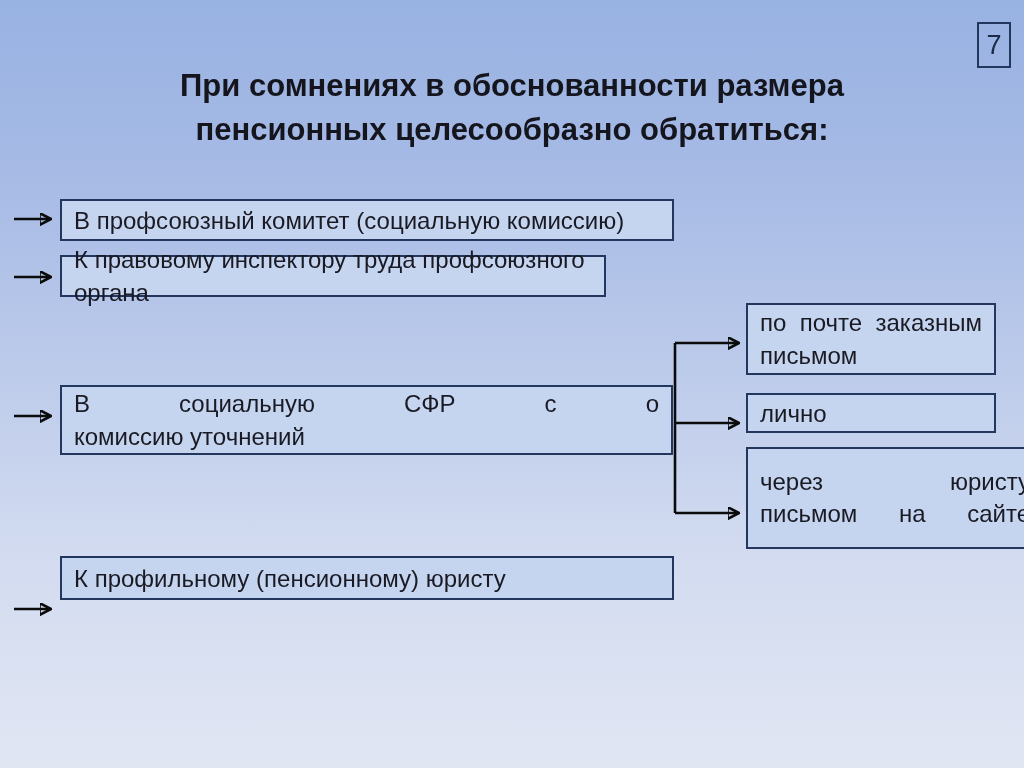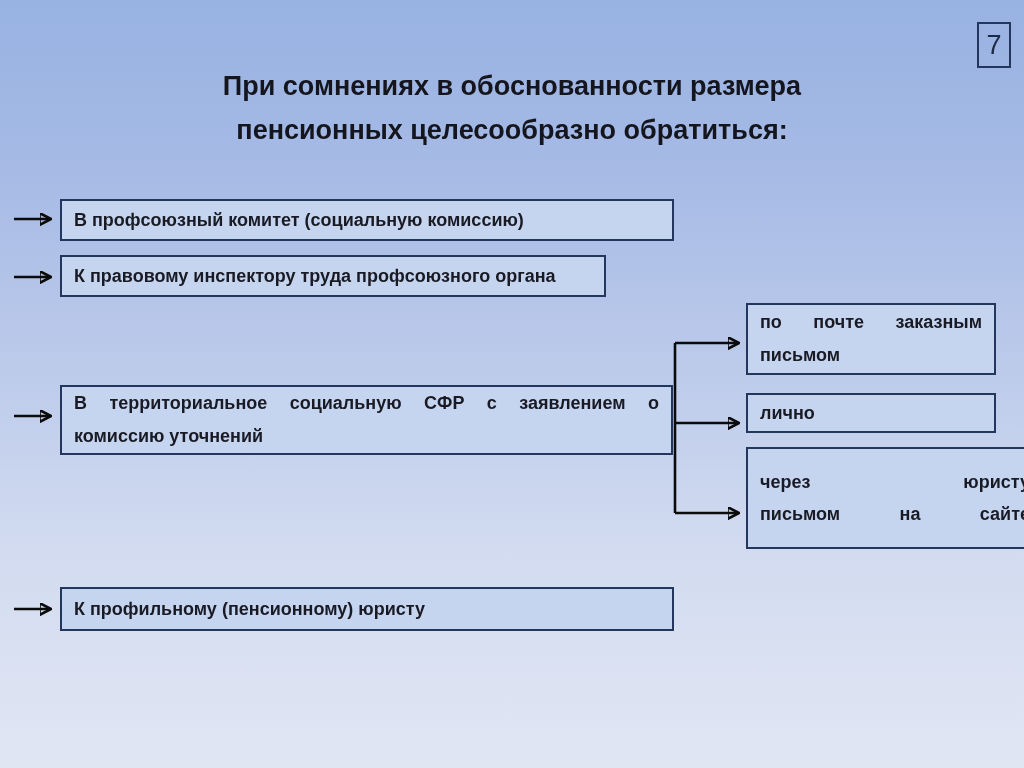--- a/index.html
+++ b/index.html
@@ -7,48 +7,48 @@
     position:relative;
     width:1024px;height:768px;
     overflow:hidden;
     background:linear-gradient(180deg,#98b2e2 0%,#a6bae5 22%,#bac9ea 45%,#d2dbf0 72%,#e1e6f3 100%);
     font-family:"Liberation Sans","DejaVu Sans",sans-serif;
   }
   .title{
     position:absolute;top:64px;left:40px;right:40px;
     margin:0;
     text-align:center;
-    font-size:27px;line-height:44px;font-weight:700;
+    font-size:31px;line-height:44px;font-weight:700;
     color:#14151d;
     white-space:pre-line;
   }
   .page-num{
     position:absolute;left:977px;top:22px;width:34px;height:46px;
     border:2px solid #22365e;
     box-sizing:border-box;
     display:flex;align-items:center;justify-content:center;
     font-size:27px;color:#1b2a47;
   }
   .box{
     position:absolute;
     box-sizing:border-box;
     background:#c6d5ef;
     border:2px solid #22365e;
     color:#191a24;
-    font-size:18px;line-height:33px;
+    font-size:24px;line-height:33px;
     padding:0 12px;
-    display:flex;flex-direction:column;justify-content:center;font-weight:bold;
+    display:flex;flex-direction:column;justify-content:center;
   }
   .jline{display:flex;justify-content:space-between;}
   .jline.last{display:block;}
   
   .b1{left:60px;top:199px;width:614px;height:42px;}
   .b2{left:60px;top:255px;width:546px;height:42px;}
   .b3{left:60px;top:385px;width:613px;height:70px;}
-  .b4{left:60px;top:587px;width:614px;height:44px;}
+  .b4{left:60px;top:556px;width:614px;height:44px;}
   
   .rA{left:746px;top:303px;width:250px;height:72px;}
   .rB{left:746px;top:393px;width:250px;height:40px;}
   .rC{left:746px;top:447px;width:298px;height:102px;line-height:32px;}
   .arrow-layer{
     position:absolute;left:0;top:0;width:1024px;height:768px;
     pointer-events:none;
   }
   .arrow-layer path, .arrow-layer line{
     stroke:#0b0b0b;stroke-width:2.6;fill:none;
@@ -84,25 +84,23 @@
 
   <div class="box b1">
       <div class="jline last">В профсоюзный комитет (социальную комиссию)</div>
     </div>
   <div class="box b2">
       <div class="jline last">К правовому инспектору труда профсоюзного органа</div>
     </div>
   <div class="box b3">
       <div class="jline">
         <span>В</span>
-        <span>территориальное</span>
         <span>социальную</span>
         <span>СФР</span>
         <span>с</span>
-        <span>заявлением</span>
         <span>о</span>
       </div>
       <div class="jline last">комиссию уточнений</div>
     </div>
   <div class="box b4">
       <div class="jline last">К профильному (пенсионному) юристу</div>
     </div>
 
   <div class="box rB">
       <div class="jline last">лично</div>

